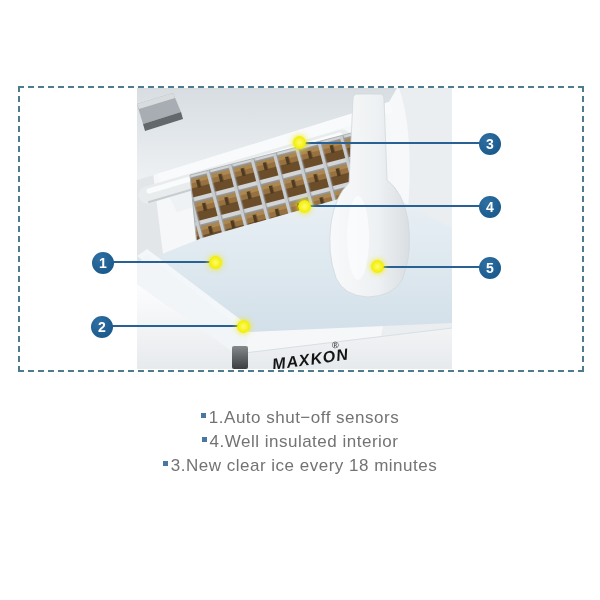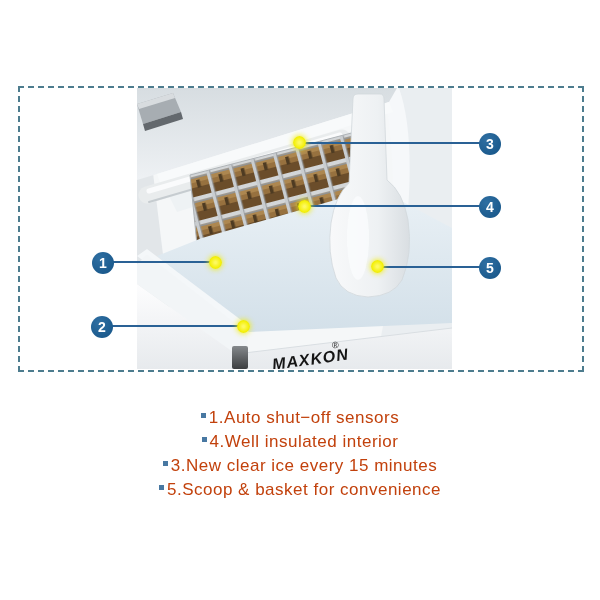--- a/index.html
+++ b/index.html
@@ -16,21 +16,21 @@
            color:#fff;font-weight:bold;font-size:14px;line-height:22px;text-align:center;}
   
   .cline{position:absolute;height:2px;background:#2a6195;}
   
   .dot{position:absolute;width:13px;height:13px;border-radius:50%;
        background:radial-gradient(circle,#fdf960 10%,#f3ef08 60%,#e0dc00 100%);
        box-shadow:0 0 5px 1px rgba(242,238,20,.8);}
   
   .features{position:absolute;left:0;top:406px;width:600px;margin:0;padding:0;
             list-style:none;text-align:center;}
-  .features li{line-height:24px;font-size:17px;letter-spacing:.5px;color:#c2410c;}
+  .features li{line-height:24px;font-size:17px;letter-spacing:.5px;color:#737373;}
   .bullet{display:inline-block;width:5px;height:5px;background:#4878a2;
           margin-right:3px;transform:translateY(-5px);}
 </style>
 </head>
 <body>
 
 <div class="canvas">
 
   <div class="frame"></div>
 
@@ -148,20 +148,17 @@
   </div>
 
   <ul class="features">
     <li>
       <span class="bullet"></span><span>1.Auto shut−off sensors</span>
     </li>
     <li>
       <span class="bullet"></span><span>4.Well insulated interior</span>
     </li>
     <li>
-      <span class="bullet"></span><span>3.New clear ice every 15 minutes</span>
-    </li>
-    <li>
-      <span class="bullet"></span><span>5.Scoop &amp; basket for convenience</span>
+      <span class="bullet"></span><span>3.New clear ice every 18 minutes</span>
     </li>
   </ul>
 
 </div>
 
 </body></html>

